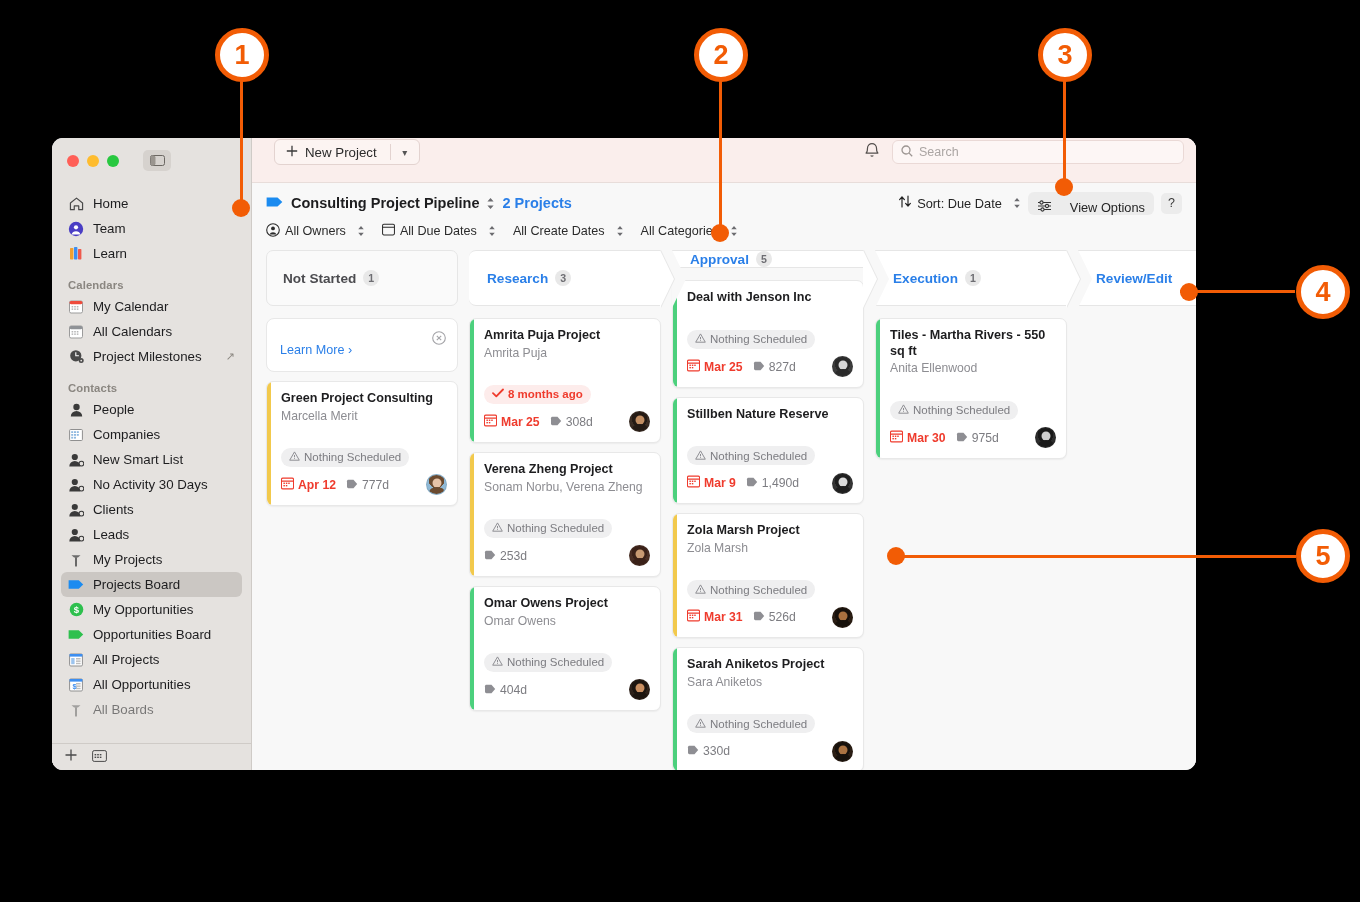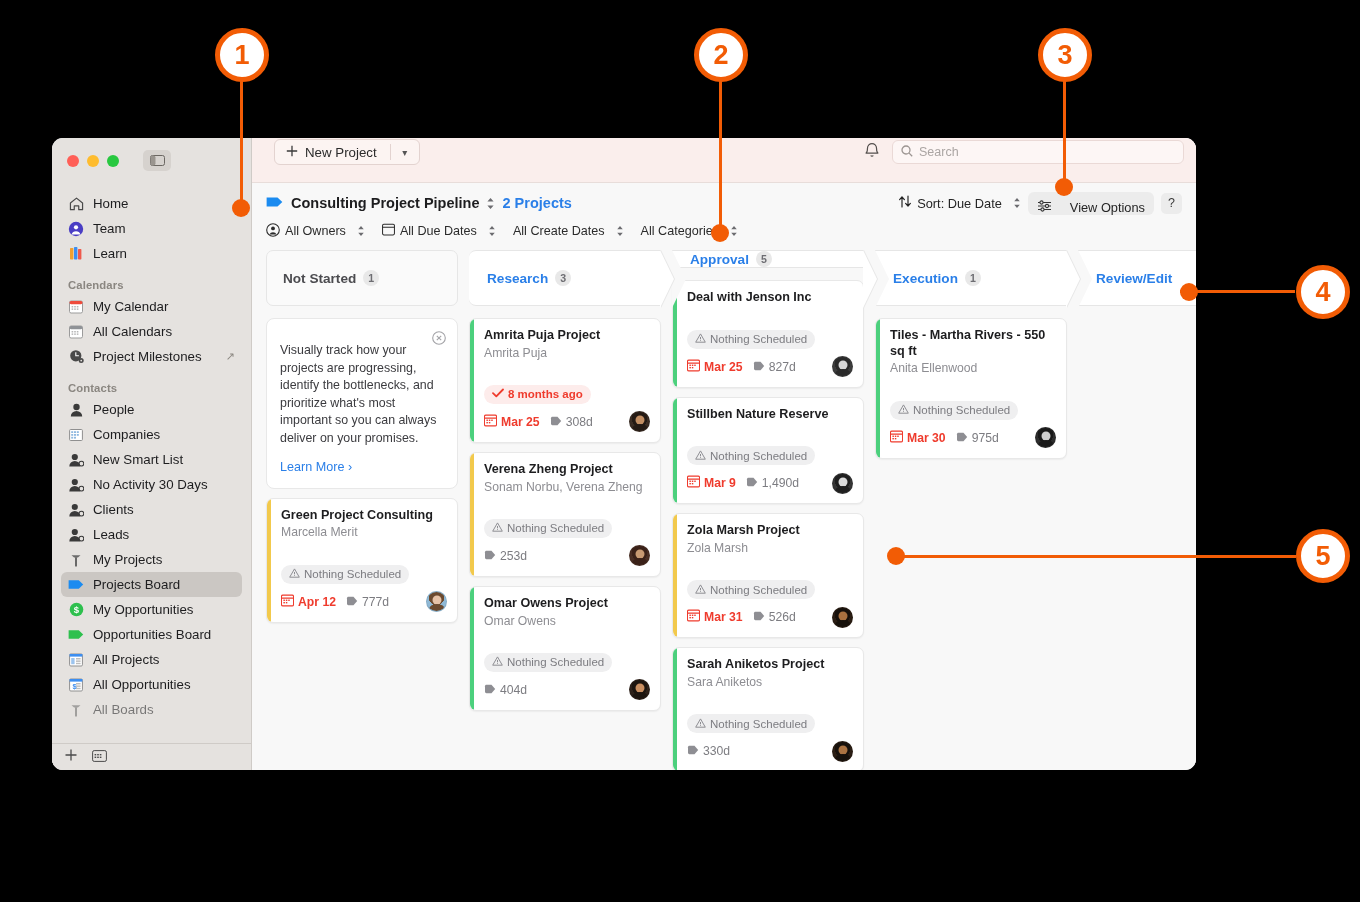--- a/index.html
+++ b/index.html
@@ -598,21 +598,20 @@
             <span class="cnt">1</span>
           </div>
           <div class="cards">
             <div class="welcome">
               <span class="wclose">
                 <svg width="14" height="14" viewBox="0 0 14 14">
                     <circle cx="7" cy="7" r="6.3" fill="none" stroke="#a3a3a7" stroke-width="1.1"></circle>
                     <path d="M4.8 4.8l4.4 4.4M9.2 4.8 4.8 9.2" stroke="#a3a3a7" stroke-width="1.1"></path>
                   </svg>
               </span>
-              <p>Visually track how your projects are progressing, identify the bottlenecks, and prioritize what's most important so you can always deliver on your promises.</p>
               <span class="more">Learn More ›</span>
             </div>
 
             <div class="card">
               <span class="bar" style="background:#f2c94c"></span>
               <div class="card-title">Green Project Consulting</div>
               <div class="card-sub">Marcella Merit</div>
               <div class="pill">
                 <span>
                   <svg width="11" height="10" viewBox="0 0 11 10">

